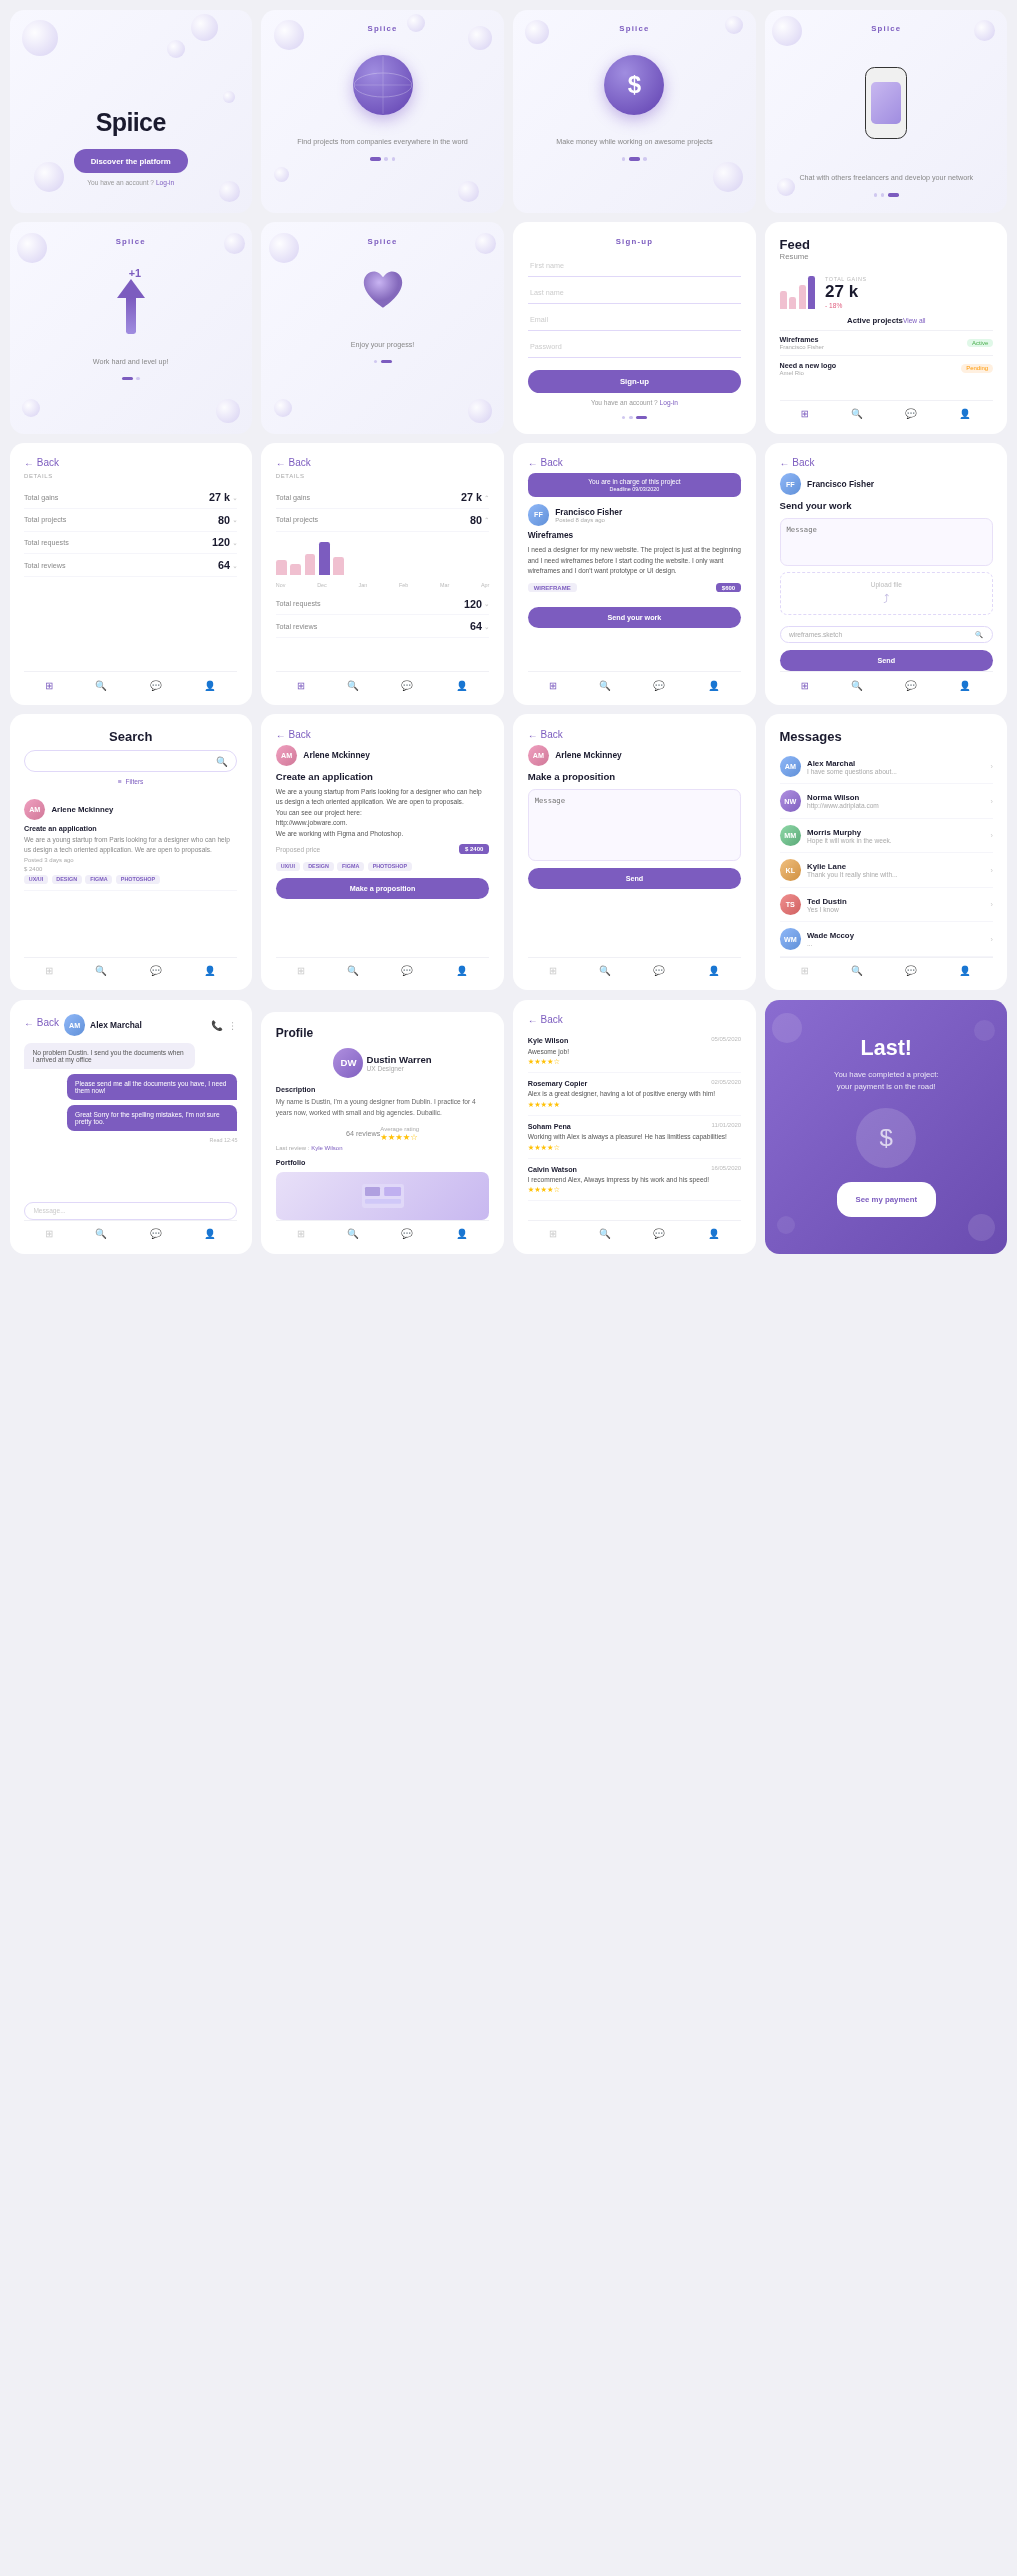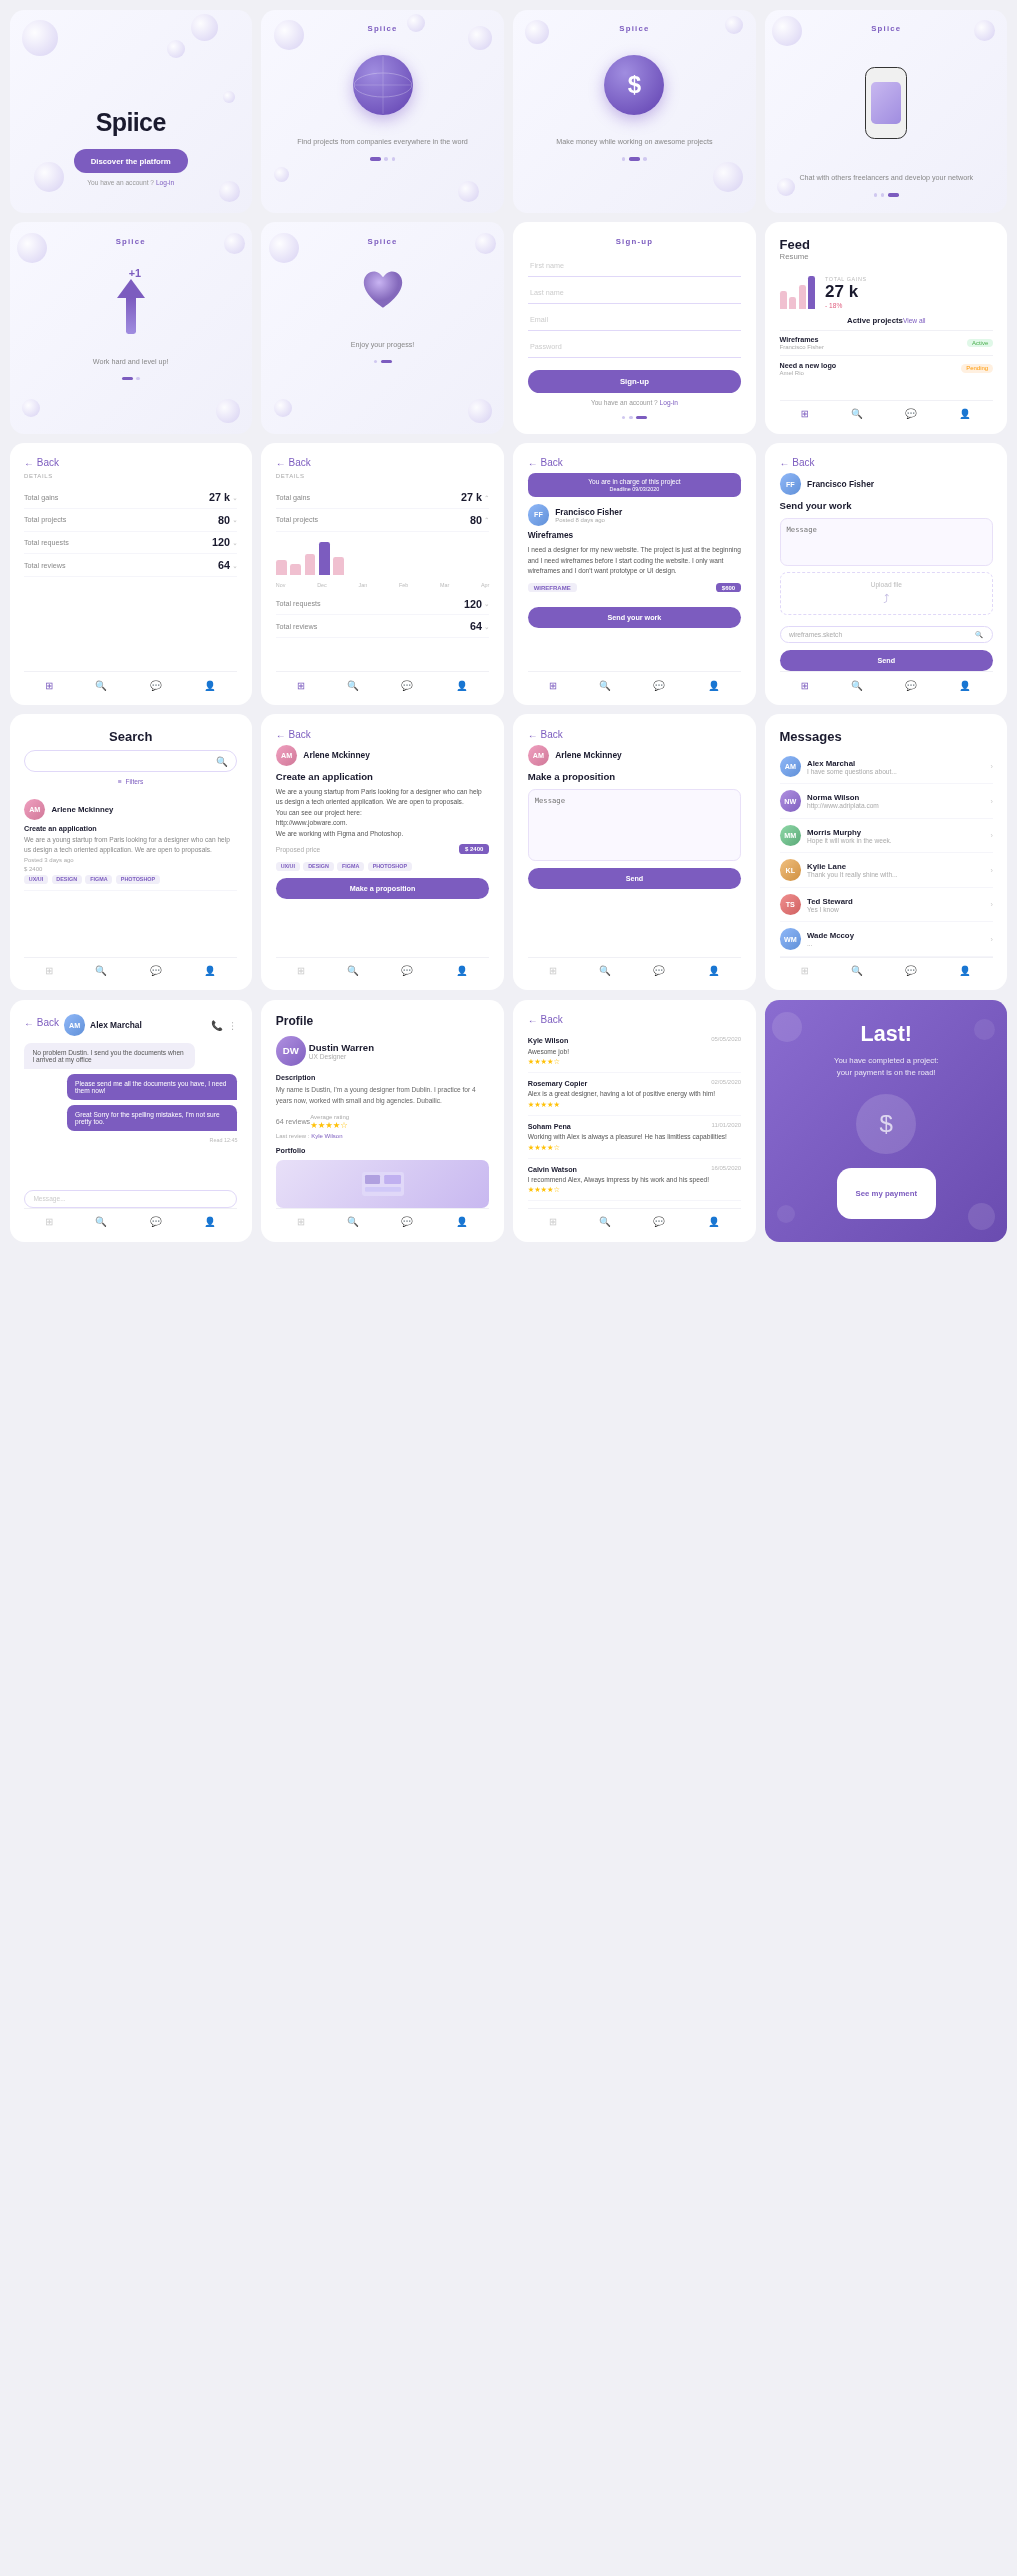--- a/index.html
+++ b/index.html
@@ -158,21 +158,21 @@
     .chat-card { align-items: flex-start; }
     .chat-header { display: flex; align-items: center; gap: 4.8px; width: 100%; margin-bottom: 7.2px; }
     .chat-name { font-size: 8.4px; font-weight: 700; color: #1a1a2e; }
     .chat-messages { width: 100%; flex: 1; display: flex; flex-direction: column; gap: 4.8px; }
     .msg-bubble-them { background: #f0eef8; border-radius: 7.2px 7.2px 7.2px 0; padding: 6px 8.4px; font-size: 6.6px; color: #555; max-width: 80%; align-self: flex-start; }
     .msg-bubble-me { background: #7c5cbf; border-radius: 7.2px 7.2px 0 7.2px; padding: 6px 8.4px; font-size: 6.6px; color: white; max-width: 80%; align-self: flex-end; }
     .msg-time { font-size: 5.4px; color: #bbb; text-align: right; margin-top: 1.2px; }
     .chat-input { display: flex; align-items: center; border: 0.6px solid #e0d8f8; border-radius: 14.4px; padding: 4.8px 8.4px; width: 100%; margin-top: 6px; font-size: 6.6px; color: #aaa; }
 
     
-    .profile-card { align-items: flex-start; }
+    .profile-card { align-items: center; margin-top: 12px; }
     .profile-header { display: flex; align-items: center; gap: 3px; margin-bottom: 7.2px; }
     .profile-name { font-size: 9.6px; font-weight: 700; color: #1a1a2e; }
     .profile-role { font-size: 6.6px; color: #aaa; }
     .desc-text { font-size: 6.6px; color: #666; line-height: 1.6; margin-bottom: 7.2px; }
     .reviews-row { display: flex; justify-content: space-between; align-items: center; margin-bottom: 3.6px; }
     .reviews-count { font-size: 7.2px; color: #888; }
     .portfolio-thumb { width: 100%; height: 48px; background: linear-gradient(135deg, #e8e0f8, #c8b8f0); border-radius: 7.2px; margin-top: 4.8px; display: flex; align-items: center; justify-content: center; }
 
     
     .reviews-card { align-items: flex-start; }
@@ -181,21 +181,21 @@
     .reviewer-name { font-size: 7.2px; font-weight: 700; color: #1a1a2e; }
     .review-date { font-size: 6px; color: #bbb; }
     .review-title { font-size: 6.6px; color: #555; margin-bottom: 2.4px; }
     .stars { color: #ffc107; font-size: 7.2px; }
 
     
     .bravo-card { background: linear-gradient(135deg, #8a6cd0, #6a4cb0); color: white; align-items: center; justify-content: center; }
     .bravo-title { font-size: 21.5px; font-weight: 800; color: white; margin-bottom: 7.2px; }
     .bravo-desc { font-size: 7.8px; color: rgba(255,255,255,0.85); text-align: center; margin-bottom: 14.4px; line-height: 1.6; }
     .dollar-circle { width: 60px; height: 60px; border-radius: 50%; background: rgba(255,255,255,0.15); display: flex; align-items: center; justify-content: center; font-size: 24px; color: rgba(255,255,255,0.7); margin-bottom: 14.4px; }
-    .see-payment-btn { background: white; color: #7c5cbf; border: none; border-radius: 14.4px; padding: 21px 19px; font-size: 7.8px; font-weight: 700; cursor: pointer; }
+    .see-payment-btn { background: white; color: #7c5cbf; border: none; border-radius: 14.4px; padding: 13px 19px; font-size: 7.8px; font-weight: 700; cursor: pointer; }
     .body-text { font-size: 6.6px; color: #555; line-height: 1.6; }
 
     
     .av-blue { background: linear-gradient(135deg, #90b8f8, #6090d8); }
     .av-pink { background: linear-gradient(135deg, #f0a0c0, #d07898); }
     .av-green { background: linear-gradient(135deg, #90d8a8, #5aaa78); }
     .av-orange { background: linear-gradient(135deg, #f0c080, #d09040); }
     .av-purple { background: linear-gradient(135deg, #b090e0, #8060c0); }
     .av-red { background: linear-gradient(135deg, #f09090, #d06060); }
   </style>
@@ -613,21 +613,21 @@
         <div class="avatar av-orange">KL</div>
         <div class="msg-info">
           <div class="msg-name">Kylie Lane</div>
           <div class="msg-preview">Thank you It really shine with...</div>
         </div>
         <span class="msg-chevron">›</span>
       </div>
       <div class="msg-item">
         <div class="avatar av-red">TS</div>
         <div class="msg-info">
-          <div class="msg-name">Ted Steward</div>
+          <div class="msg-name">Ted Dustin</div>
           <div class="msg-preview">Yes I know</div>
         </div>
         <span class="msg-chevron">›</span>
       </div>
       <div class="msg-item">
         <div class="avatar av-blue">WM</div>
         <div class="msg-info">
           <div class="msg-name">Wade Mccoy</div>
           <div class="msg-preview">...</div>
         </div>

